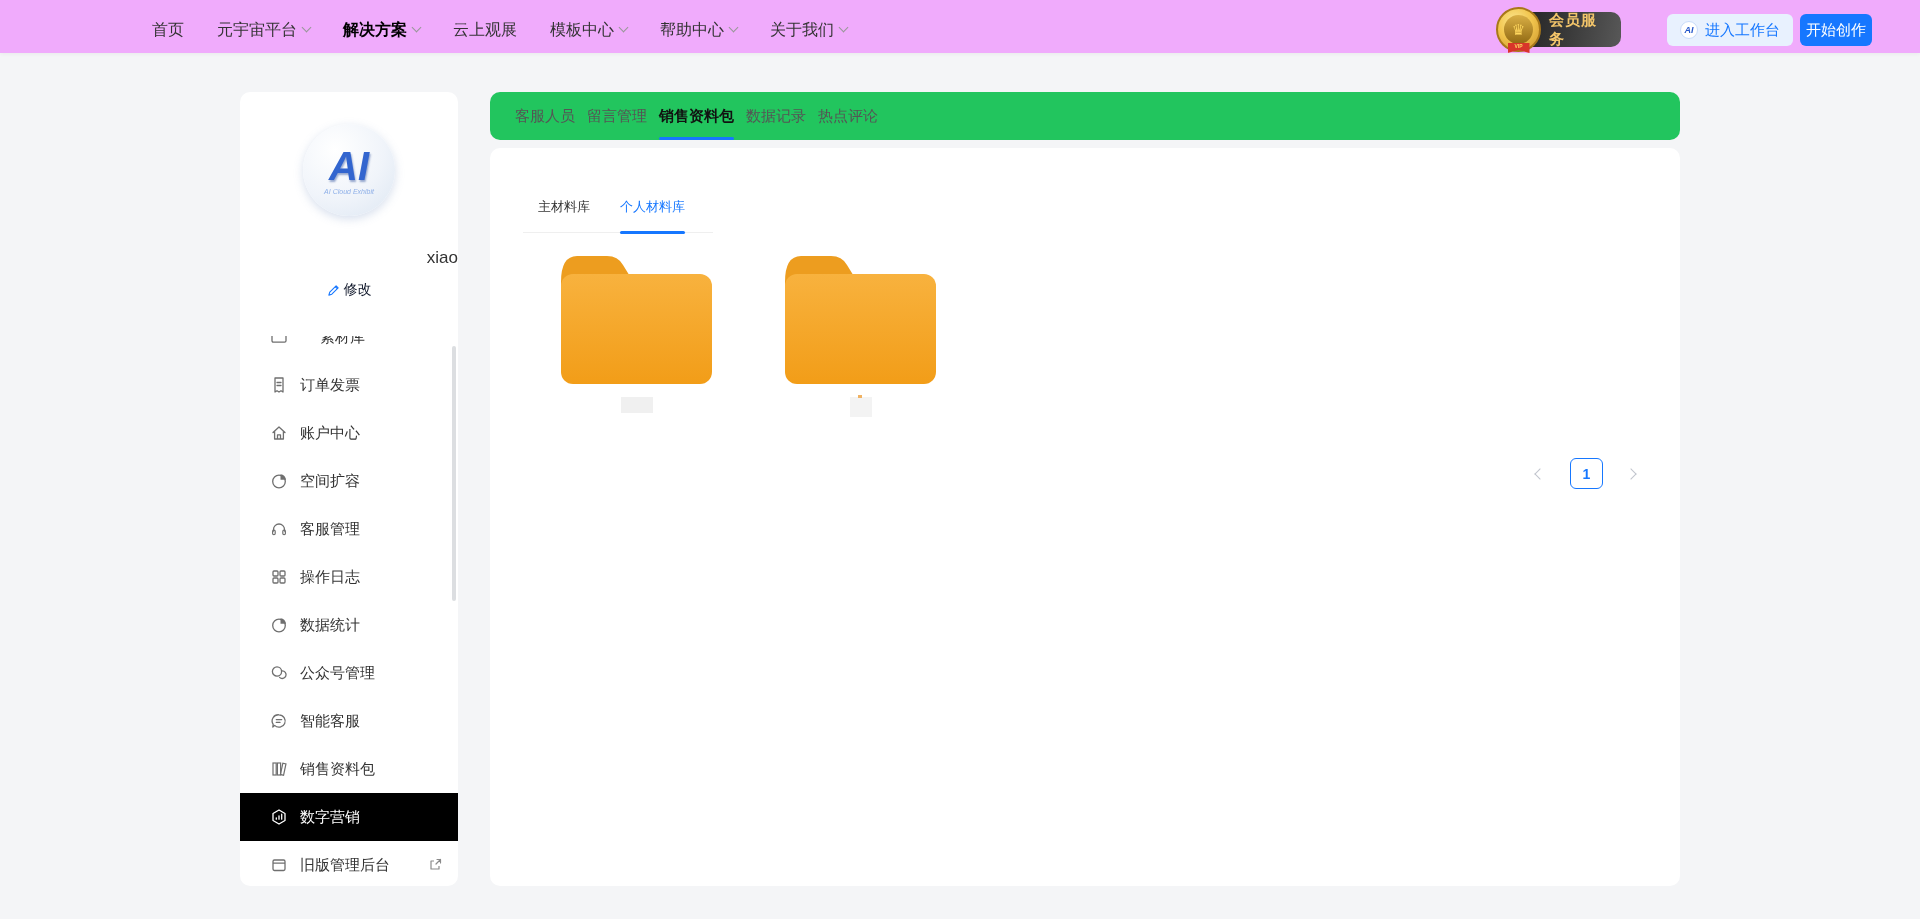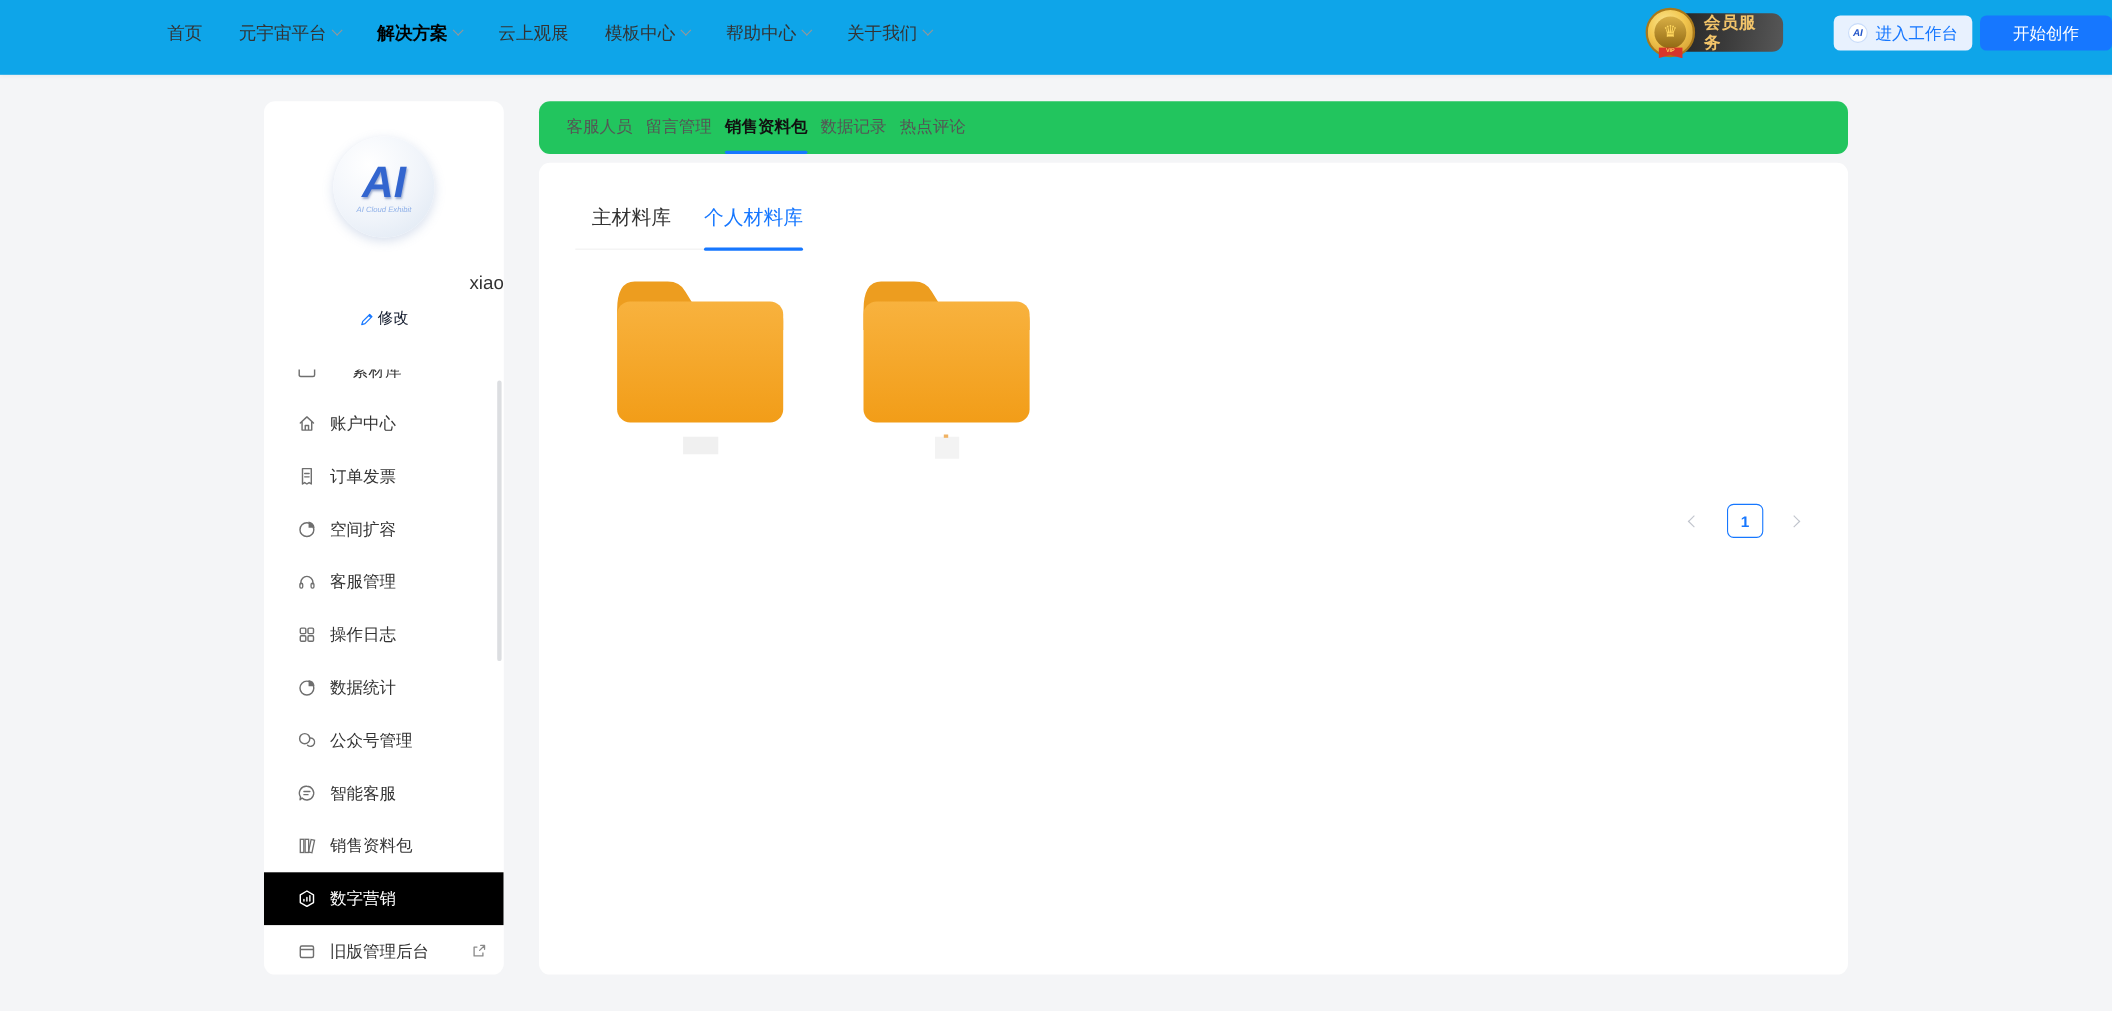--- a/index.html
+++ b/index.html
@@ -7,22 +7,22 @@
   body {
     position:relative;
     background:#f4f5f7;
     font-family:"Liberation Sans","DejaVu Sans",sans-serif;
     overflow:hidden;
     color:#333;
   }
 
   
   .topbar {
-    position:absolute; top:0; left:0; width:1920px; height:68px;
-    background:#0ea5e9; z-index:20;
+    position:absolute; top:0; left:0; width:1920px; height:53px;
+    background:#f0abfc; z-index:20;
     box-shadow:0 1px 4px rgba(0,0,0,.05);
   }
   .nav { position:absolute; left:152px; top:0; height:60px; display:flex; align-items:center; gap:33px; }
   .nav-item { font-size:16px; color:#333; display:flex; align-items:center; gap:6px; cursor:pointer; white-space:nowrap; }
   .nav-item.em { font-weight:700; color:#000; }
   .chev {
     width:7px; height:7px; margin-top:-5px;
     border-right:1.5px solid #979797; border-bottom:1.5px solid #979797;
     transform:rotate(45deg);
   }
@@ -58,21 +58,21 @@
     color:#1677ff; font-size:15px; font-family:inherit;
     display:flex; align-items:center; gap:7px; cursor:pointer;
   }
   .ai-mini {
     width:18px; height:18px; border-radius:50%;
     background:#fff; border:1px solid #c9dcfa;
     display:flex; align-items:center; justify-content:center;
     font-size:9px; font-weight:700; font-style:italic; color:#2456c9;
   }
   .btn-create {
-    position:absolute; left:1800px; top:14px; height:32px; padding:0 30px;
+    position:absolute; left:1800px; top:14px; height:32px; padding:0 6px;
     background:#1677ff; border:none; border-radius:6px;
     color:#fff; font-size:15px; font-family:inherit; cursor:pointer;
   }
 
   
   .sidebar {
     position:absolute; left:240px; top:92px; width:218px; height:794px;
     background:#fff; border-radius:10px; overflow:hidden;
   }
   .avatar {
@@ -125,21 +125,21 @@
   
   .content-card {
     position:absolute; left:490px; top:148px; width:1190px; height:738px;
     background:#fff; border-radius:10px;
   }
   .subtabs {
     position:absolute; left:33px; top:38px; width:190px;
     display:flex; gap:30px; padding-left:15px;
     border-bottom:1px solid #efefef;
   }
-  .subtab { font-size:18px; color:#333; padding-bottom:16px; position:relative; cursor:pointer; white-space:nowrap; }
+  .subtab { font-size:13px; color:#333; padding-bottom:16px; position:relative; cursor:pointer; white-space:nowrap;margin-top:12px; }
   .subtab.active { color:#1677ff; }
   .subtab.active::after {
     content:""; position:absolute; left:0; right:0; bottom:-2px; height:3px;
     background:#1677ff; border-radius:2px;
   }
   .folder-grid { position:absolute; left:61px; top:98px; display:flex; gap:53px; }
   .folder-tile { width:171px; display:flex; flex-direction:column; align-items:center; cursor:pointer; }
   .folder-label-blob { margin-top:8px; width:32px; height:16px; background:#f0f0f0; }
   .folder-label-blob.small { width:22px; height:20px; background:#f3f3f3; position:relative; }
   .folder-label-blob.small::before {
@@ -232,34 +232,34 @@
         <svg viewBox="0 0 18 18" width="18" height="18">
             <path d="M2 5.2 Q2 3.8 3.4 3.8 H6.4 L8 5.8 H14.6 Q16 5.8 16 7.2 V12.8 Q16 14.2 14.6 14.2 H3.4 Q2 14.2 2 12.8 Z" fill="none" stroke="currentColor" stroke-width="1.3" stroke-linejoin="round"></path>
           </svg>
       </span>
       <span>素材库</span>
     </div>
 
     <div class="menu-item">
       <span class="mi-icon">
         <svg viewBox="0 0 18 18" width="18" height="18">
-            <path d="M3 8.5 L9 3 L15 8.5 M4.6 7.3 V15 H13.4 V7.3 M7.5 15 V10.8 H10.5 V15" fill="none" stroke="currentColor" stroke-width="1.3" stroke-linejoin="round" stroke-linecap="round"></path>
-          </svg>
-      </span>
-      <span>账户中心</span>
-    </div>
-
-    <div class="menu-item">
-      <span class="mi-icon">
-        <svg viewBox="0 0 18 18" width="18" height="18">
             <path d="M5 2 H13 V16 L11 14.7 L9 16 L7 14.7 L5 16 Z" fill="none" stroke="currentColor" stroke-width="1.3" stroke-linejoin="round"></path>
             <path d="M7 6.5 H11 M7 9.5 H11" stroke="currentColor" stroke-width="1.3" stroke-linecap="round"></path>
           </svg>
       </span>
       <span>订单发票</span>
+    </div>
+
+    <div class="menu-item">
+      <span class="mi-icon">
+        <svg viewBox="0 0 18 18" width="18" height="18">
+            <path d="M3 8.5 L9 3 L15 8.5 M4.6 7.3 V15 H13.4 V7.3 M7.5 15 V10.8 H10.5 V15" fill="none" stroke="currentColor" stroke-width="1.3" stroke-linejoin="round" stroke-linecap="round"></path>
+          </svg>
+      </span>
+      <span>账户中心</span>
     </div>
 
     <div class="menu-item">
       <span class="mi-icon">
         <svg viewBox="0 0 18 18" width="18" height="18">
             <circle cx="9" cy="9.5" r="6.3" fill="none" stroke="currentColor" stroke-width="1.3"></circle>
             <path d="M10.5 2.2 A6.3 6.3 0 0 1 16 7.8 L10.5 7.8 Z" fill="currentColor"></path>
           </svg>
       </span>
       <span>空间扩容</span>

